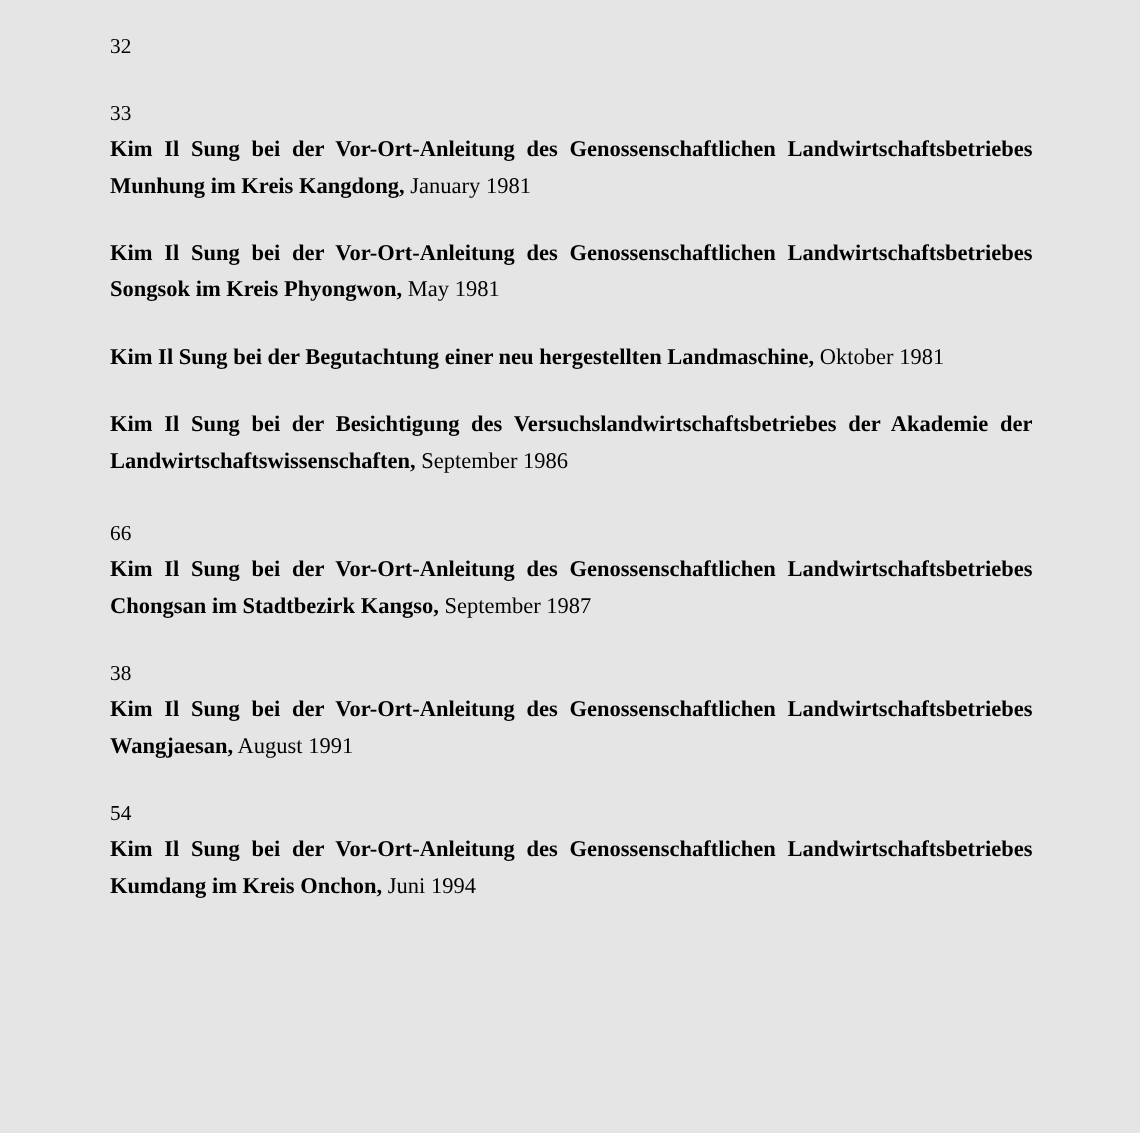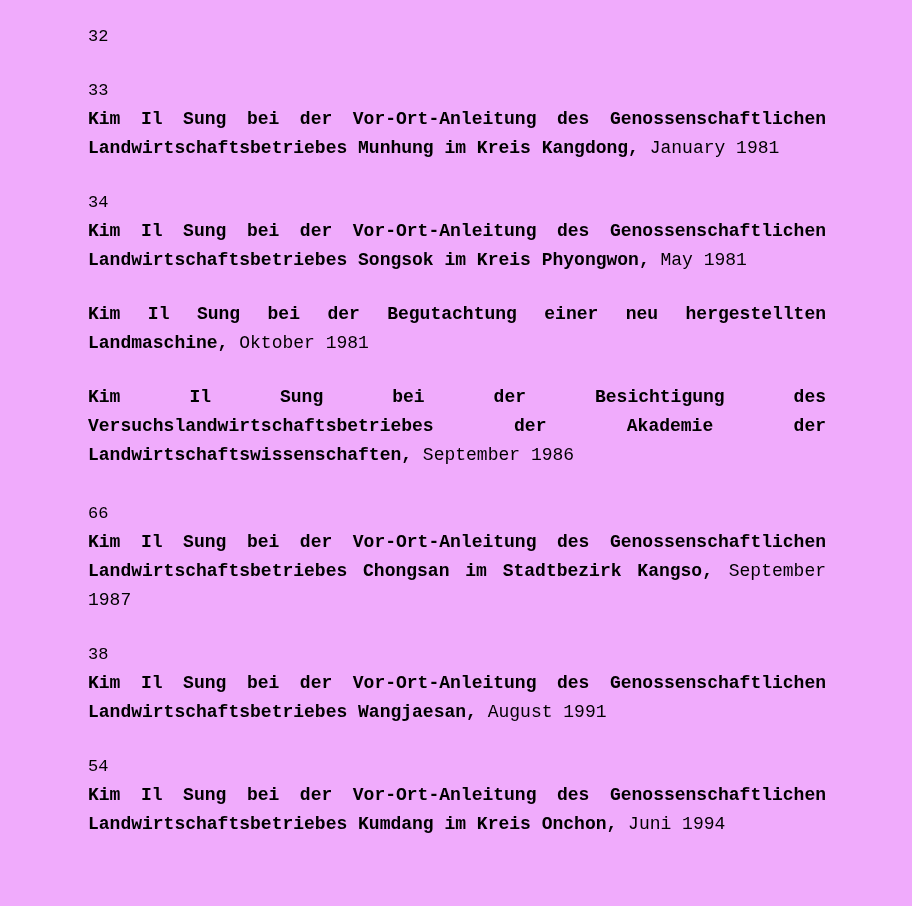--- a/index.html
+++ b/index.html
@@ -4,23 +4,23 @@
 <style>
   html, body {
     margin: 0;
     padding: 0;
     background: #ffffff;
   }
   .page {
     position: relative;
     width: 912px;
     height: 906px;
-    background: #f0abfc;
+    background: #e5e5e5;
     color: #000000;
-    font-family: Liberation Mono, monospace;
+    font-family: Liberation Serif, serif;
     overflow: hidden;
     box-sizing: border-box;
     padding: 22px 86px 0 88px;
   }
   .entry {
     margin: 0 0 25px 0;
   }
   .entry.extra-gap {
     margin-top: 29px;
   }
@@ -50,21 +50,20 @@
   <div class="entry">
     <div class="entry-number">32</div>
   </div>
 
   <div class="entry">
     <div class="entry-number">33</div>
     <p class="entry-text"><span class="entry-title">Kim Il Sung bei der Vor-Ort-Anleitung des Genossenschaftlichen Landwirtschaftsbetriebes Munhung im Kreis Kangdong,</span><span class="entry-date"> January 1981</span></p>
   </div>
 
   <div class="entry">
-    <div class="entry-number">34</div>
     <p class="entry-text"><span class="entry-title">Kim Il Sung bei der Vor-Ort-Anleitung des Genossenschaftlichen Landwirtschaftsbetriebes Songsok im Kreis Phyongwon,</span><span class="entry-date"> May 1981</span></p>
   </div>
 
   <div class="entry">
     <p class="entry-text"><span class="entry-title">Kim Il Sung bei der Begutachtung einer neu hergestellten Landmaschine,</span><span class="entry-date"> Oktober 1981</span></p>
   </div>
 
   <div class="entry">
     <p class="entry-text"><span class="entry-title">Kim Il Sung bei der Besichtigung des Versuchslandwirtschaftsbetriebes der Akademie der Landwirtschaftswissenschaften,</span><span class="entry-date"> September 1986</span></p>
   </div>

